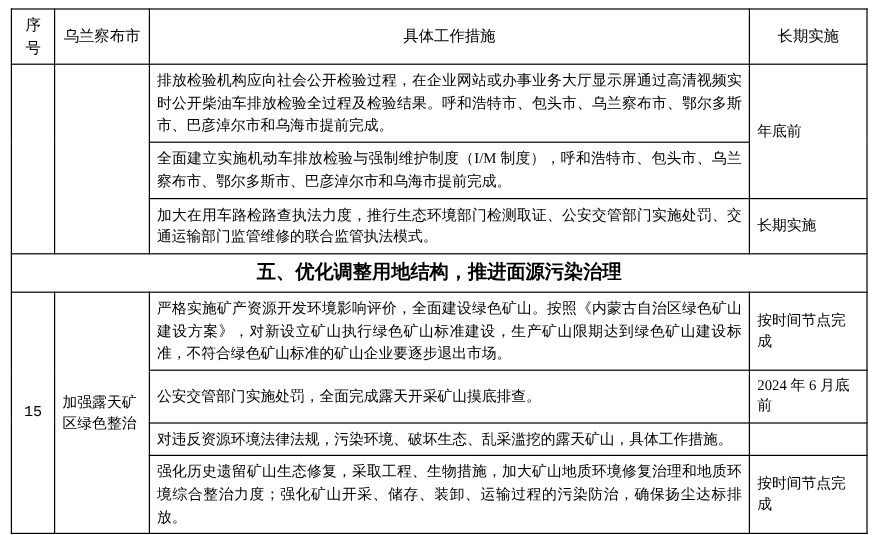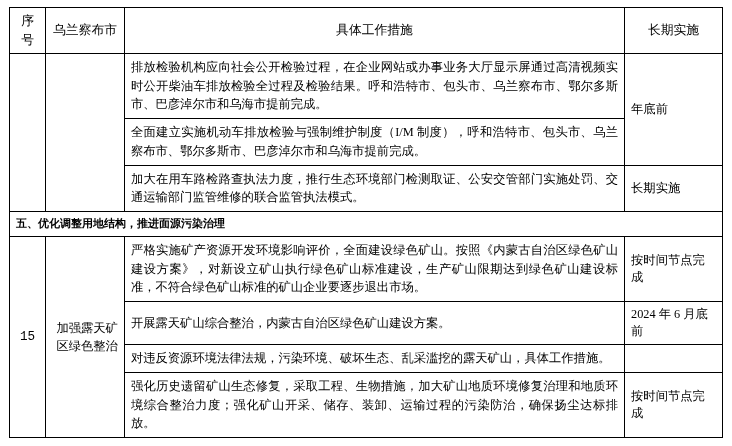--- a/index.html
+++ b/index.html
@@ -45,26 +45,27 @@
   .col-measure { width: 470px; }
   .col-deadline { width: 92px; }
   .cell-measure {
     text-align: justify;
     text-justify: inter-ideograph;
     line-height: 1.52;
     padding: 5px 7px 5px 6px;
     margin-left: 27px;
   }
   .section-row td {
+    text-align: center;
     font-weight: bold;
     padding: 6px 4px;
-    font-size: 11px;
+    font-size: 16px;
   }
   .vert-task {
-    text-align: right;
+    text-align: left;
     line-height: 1.5;
     padding: 4px 2px;
   }
   .num-cell {
     text-align: center;
     font-size: 12.6px;
     font-family: Liberation Mono, monospace;
   }
   .deadline {
     text-align: left;
@@ -109,21 +110,21 @@
       <tr class="section-row">
         <td colspan="4">五、优化调整用地结构，推进面源污染治理</td>
       </tr>
       <tr>
         <td class="num-cell" rowspan="4">15</td>
         <td class="vert-task" rowspan="4">加强露天矿区绿色整治</td>
         <td class="cell-measure">严格实施矿产资源开发环境影响评价，全面建设绿色矿山。按照《内蒙古自治区绿色矿山建设方案》，对新设立矿山执行绿色矿山标准建设，生产矿山限期达到绿色矿山建设标准，不符合绿色矿山标准的矿山企业要逐步退出市场。</td>
         <td class="deadline">按时间节点完成</td>
       </tr>
       <tr>
-        <td class="cell-measure">开展露天矿山综合整治，内蒙古自治区绿色矿山建设方案。</td>
+        <td class="cell-measure">公安交管部门实施处罚，全面完成露天开采矿山摸底排查。</td>
         <td class="deadline">2024 年 6 月底前</td>
       </tr>
       <tr>
         <td class="cell-measure">对违反资源环境法律法规，污染环境、破坏生态、乱采滥挖的露天矿山，具体工作措施。</td>
         <td class="deadline"></td>
       </tr>
       <tr>
         <td class="cell-measure">强化历史遗留矿山生态修复，采取工程、生物措施，加大矿山地质环境修复治理和地质环境综合整治力度；强化矿山开采、储存、装卸、运输过程的污染防治，确保扬尘达标排放。</td>
         <td class="deadline">按时间节点完成</td>
       </tr>

